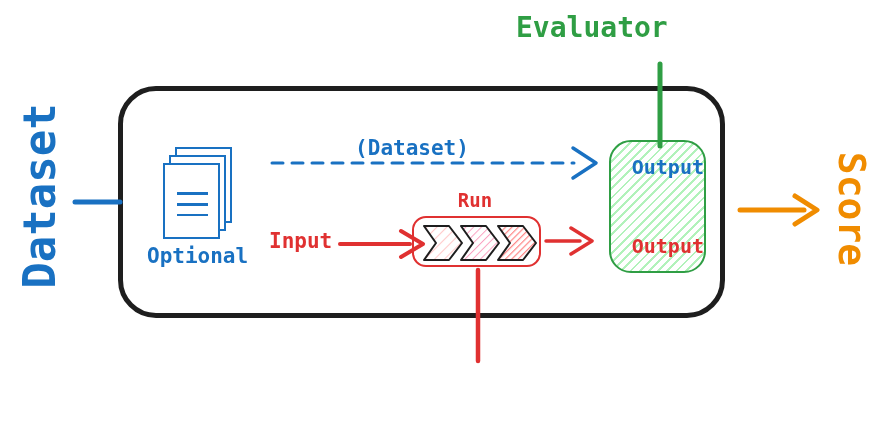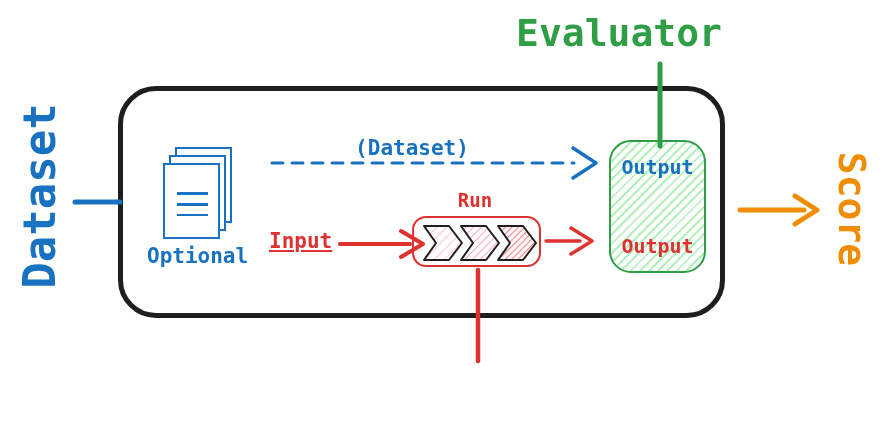--- a/index.html
+++ b/index.html
@@ -14,43 +14,43 @@
     overflow:hidden;
   }
   .lbl{position:absolute; white-space:nowrap; line-height:1.15; font-weight:bold;}
   .lbl.blue{color:var(--blue);} .lbl.red{color:var(--red);}
   .lbl.green{color:var(--green);} .lbl.orange{color:var(--orange);}
 
   .dataset-label{left:40px; top:196px; font-size:44px;
     transform:translate(-50%,-50%) rotate(-90deg);}
   .score-label{left:851px; top:209px; font-size:38px;
     transform:translate(-50%,-50%) rotate(90deg);}
-  .evaluator-label{left:516px; top:12px; font-size:38px;}
+  .evaluator-label{left:516px; top:12px; font-size:28px;}
   .application-label{left:318px; top:356px; font-size:48px;}
   .optional-label{left:412px; top:136px; font-size:21px; transform:translateX(-50%);}
-  .input-label{left:269px; top:229px; font-size:21px;text-decoration:underline;}
+  .input-label{left:269px; top:229px; font-size:21px;}
   .run-label{left:475px; top:190px; font-size:19px; transform:translateX(-50%);}
   .examples-label{left:147px; top:244px; font-size:21px;}
 
   .main-box{
     position:absolute; left:118px; top:86px; width:597px; height:222px;
     border:5px solid var(--black); border-radius:38px; background:transparent;
   }
   .run-box{
     position:absolute; left:412px; top:216px; width:125px; height:47px;
     border:2.5px solid var(--red); border-radius:14px; background:#fff;
   }
   .eval-box{
     position:absolute; left:609px; top:140px; width:93px; height:129px;
     border:2.5px solid var(--green); border-radius:22px;
     background:repeating-linear-gradient(135deg,
       var(--green-fill) 0px, var(--green-fill) 2px,
       rgba(255,255,255,0) 2px, rgba(255,255,255,0) 6.5px);
   }
-  .eval-box .out{position:absolute; left:0; width:100%; text-align:center;
+  .eval-box .out{position:absolute; left:0; width:100%; text-align:right;
     font-size:20px; font-weight:bold; line-height:1;}
   .eval-box .out.top{top:15px; color:var(--blue);}
   .eval-box .out.bottom{top:94px; color:var(--red);}
 
   .page{position:absolute; width:53px; height:72px; background:#fff;
     border:2.5px solid var(--blue);}
   .pg3{left:175px; top:147px;} .pg2{left:169px; top:155px;} .pg1{left:163px; top:163px;}
   .doc-line{position:absolute; left:12px; width:31px; background:var(--blue);}
   .dl1{top:27px; height:3px;} .dl2{top:38px; height:3px;} .dl3{top:49px; height:2px;}
 

